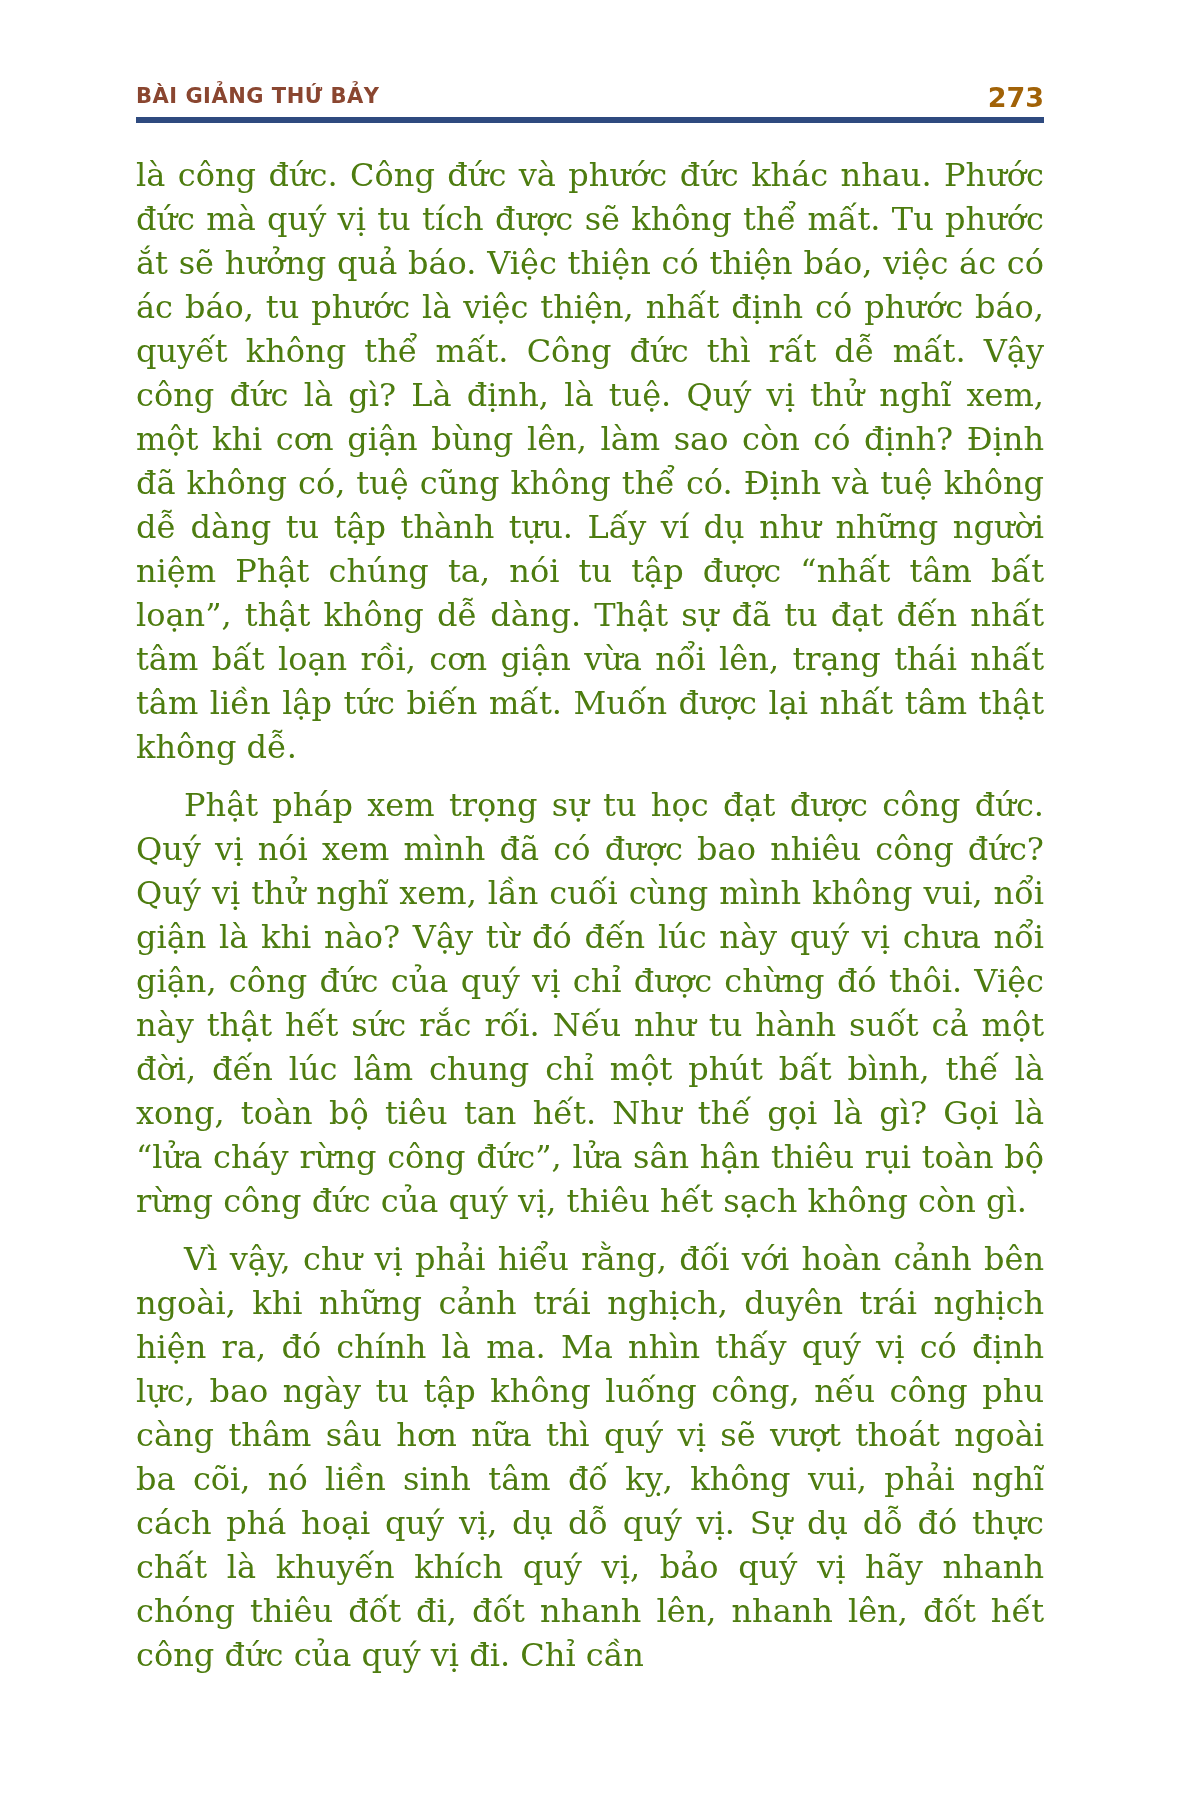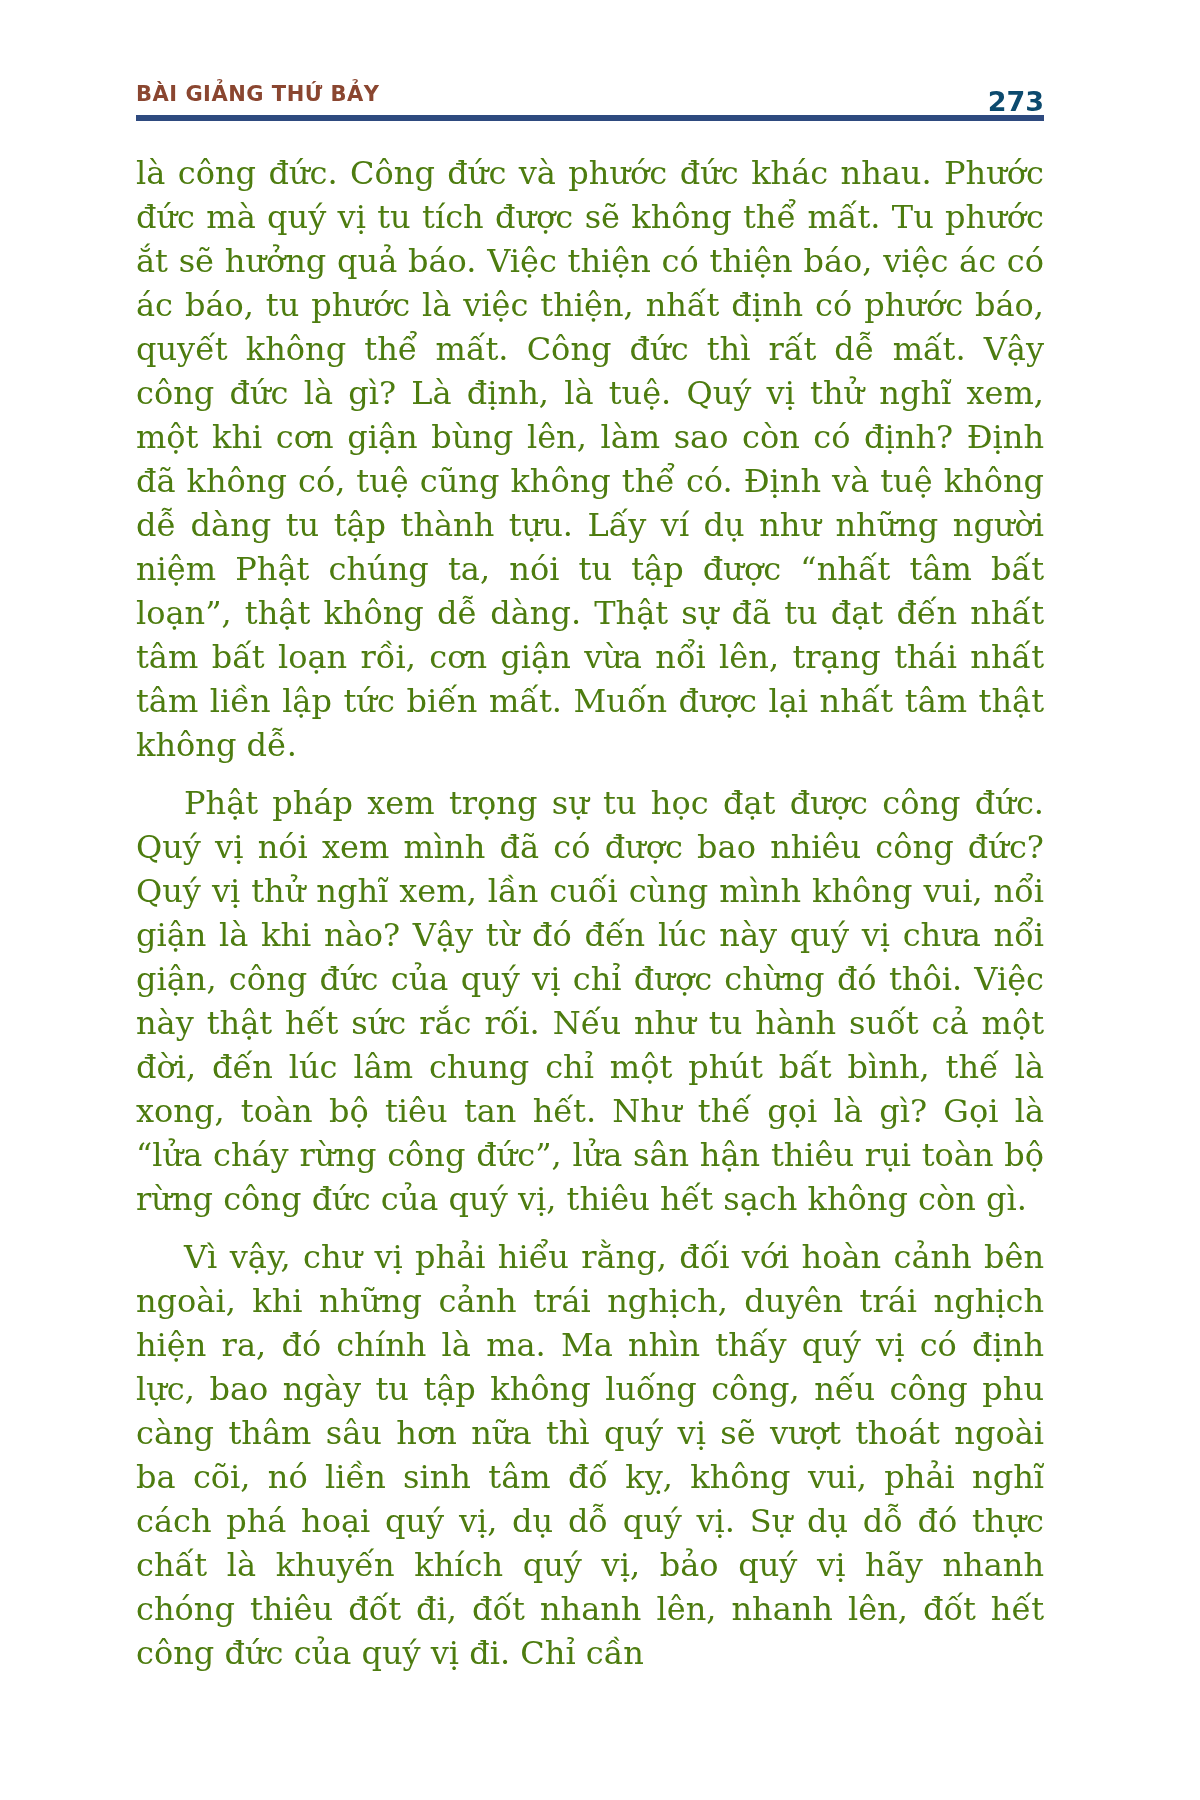--- a/index.html
+++ b/index.html
@@ -32,22 +32,23 @@
     font-size: 21px;
     letter-spacing: 0.5px;
     color: #8a4630;
     line-height: 1;
     padding-bottom: 10px;
   }
   .page-number {
     font-family: "DejaVu Sans", "Liberation Sans", sans-serif;
     font-weight: bold;
     font-size: 27px;
-    color: #0c4a6e;
+    color: #a16207;
     line-height: 1;
+    padding-bottom: 6px;
   }
   .header-rule {
     height: 6px;
     background: #2e4a7f;
     width: 100%;
   }
   .body-text {
     margin-top: 30px;
     font-size: 32px;
     line-height: 44px;

